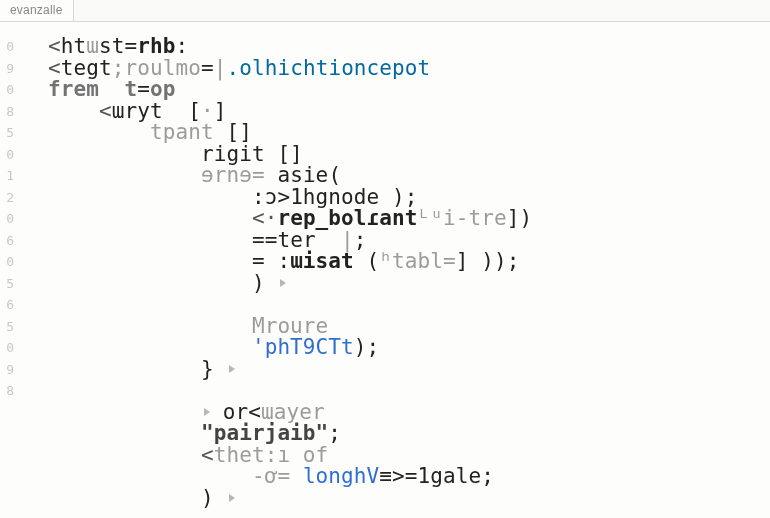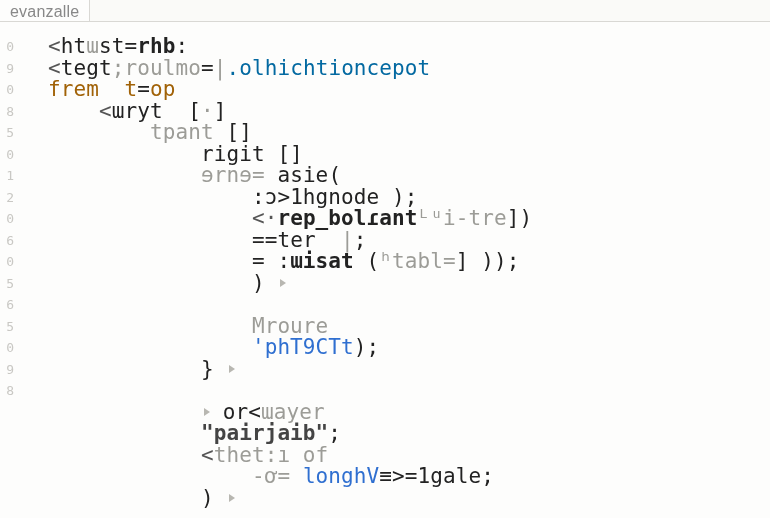--- a/index.html
+++ b/index.html
@@ -14,21 +14,21 @@
   .editor { width: 100%; height: 100%; display: flex; flex-direction: column; }
   .tabbar {
     height: 22px;
     border-bottom: 1px solid #d9d8d4;
     display: flex;
     align-items: stretch;
     background: #fafaf8;
   }
   .tab {
     padding: 3px 10px 0 10px;
-    font-size: 16px;
+    font-size: 12px;
     color: #888;
     border-right: 1px solid #d9d8d4;
     background: #fdfdfc;
     font-family: -apple-system, Segoe UI, Arial, sans-serif;
     letter-spacing: 0.2px;
   }
   .code-area {
     flex: 1;
     display: flex;
     overflow: hidden;
@@ -47,21 +47,21 @@
     flex: 1;
     padding: 14px 0 0 30px;
     line-height: 21.5px;
     font-size: 21px;
     white-space: pre;
     letter-spacing: 0.1px;
   }
   .ln { display: block; min-height: 21.5px; }
   .tok-dark  { color: #222; }
   .tok-grey  { color: #9c9c97; }
-  .tok-blue  { color: #a16207; font-weight: 400; }
+  .tok-blue  { color: #737373; font-weight: 700; }
   .tok-blue2 { color: #2f6fd0; }
   .tok-tag   { color: #555; }
   .tok-faint { color: #0369a1; }
   .tok-str   { color: #444; }
   .tok-bold  { font-weight: 600; }
   .tri {
     display: inline-block;
     width: 0; height: 0;
     border-top: 4px solid transparent;
     border-bottom: 4px solid transparent;

